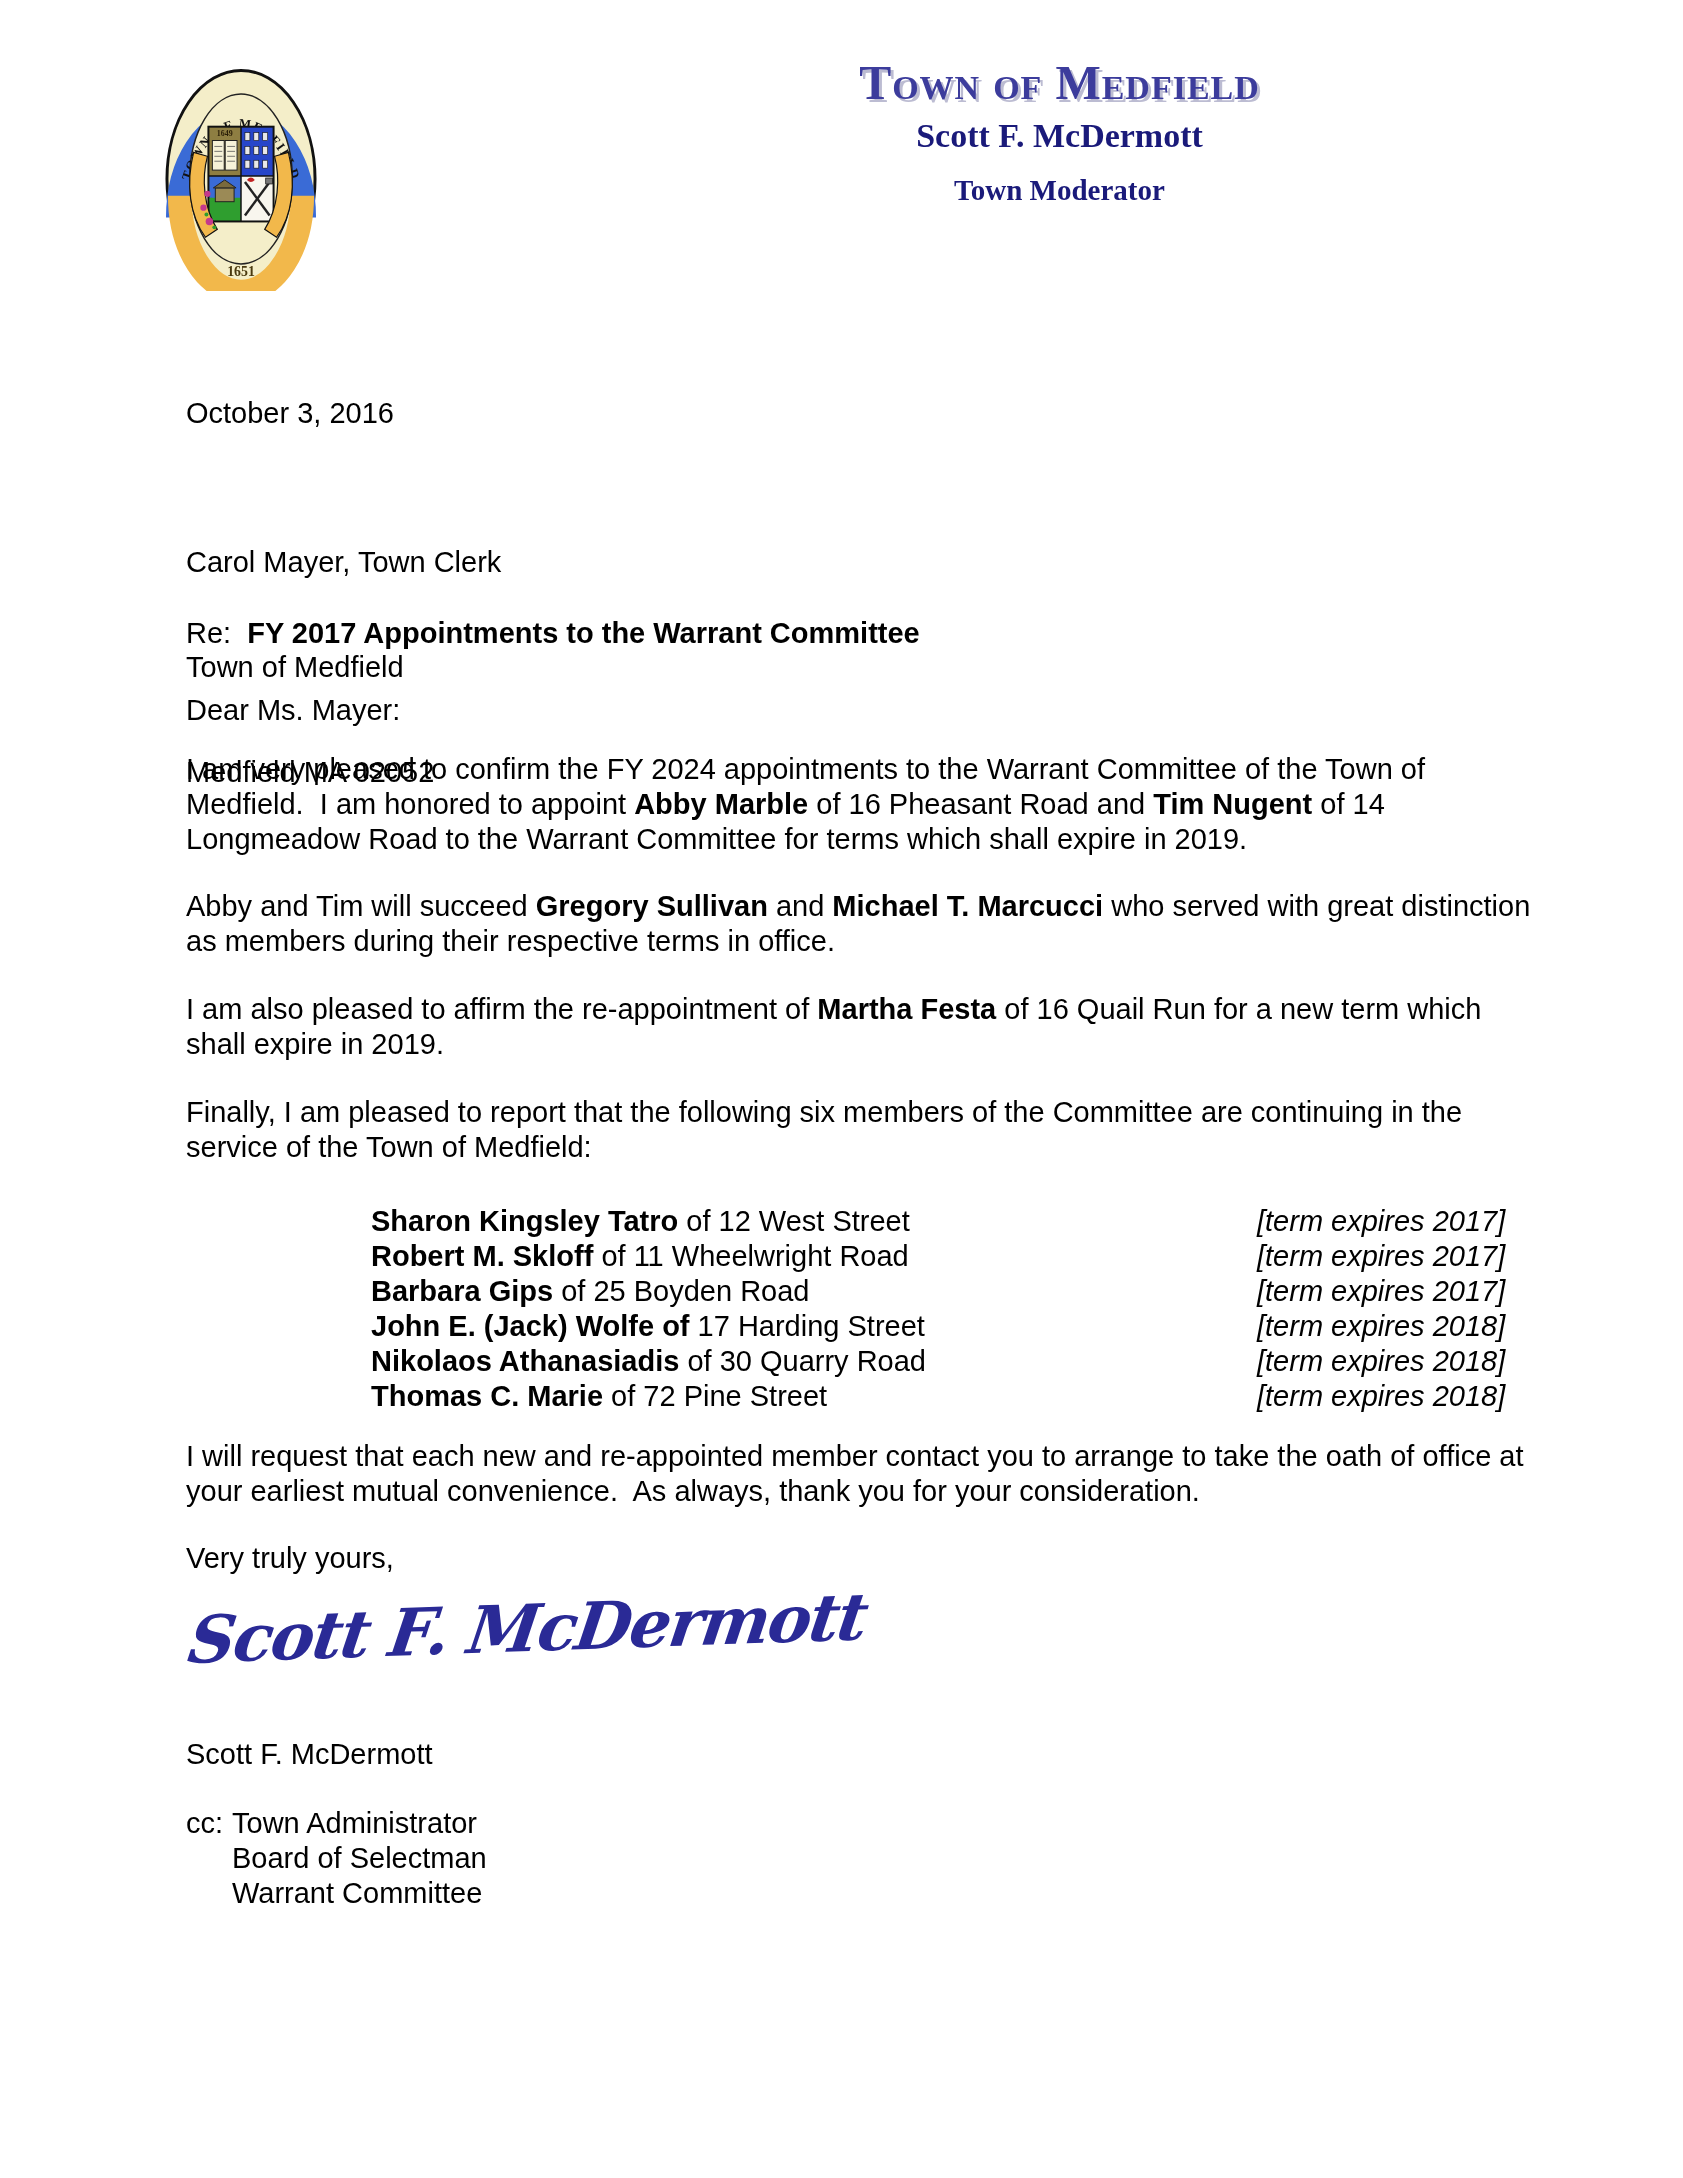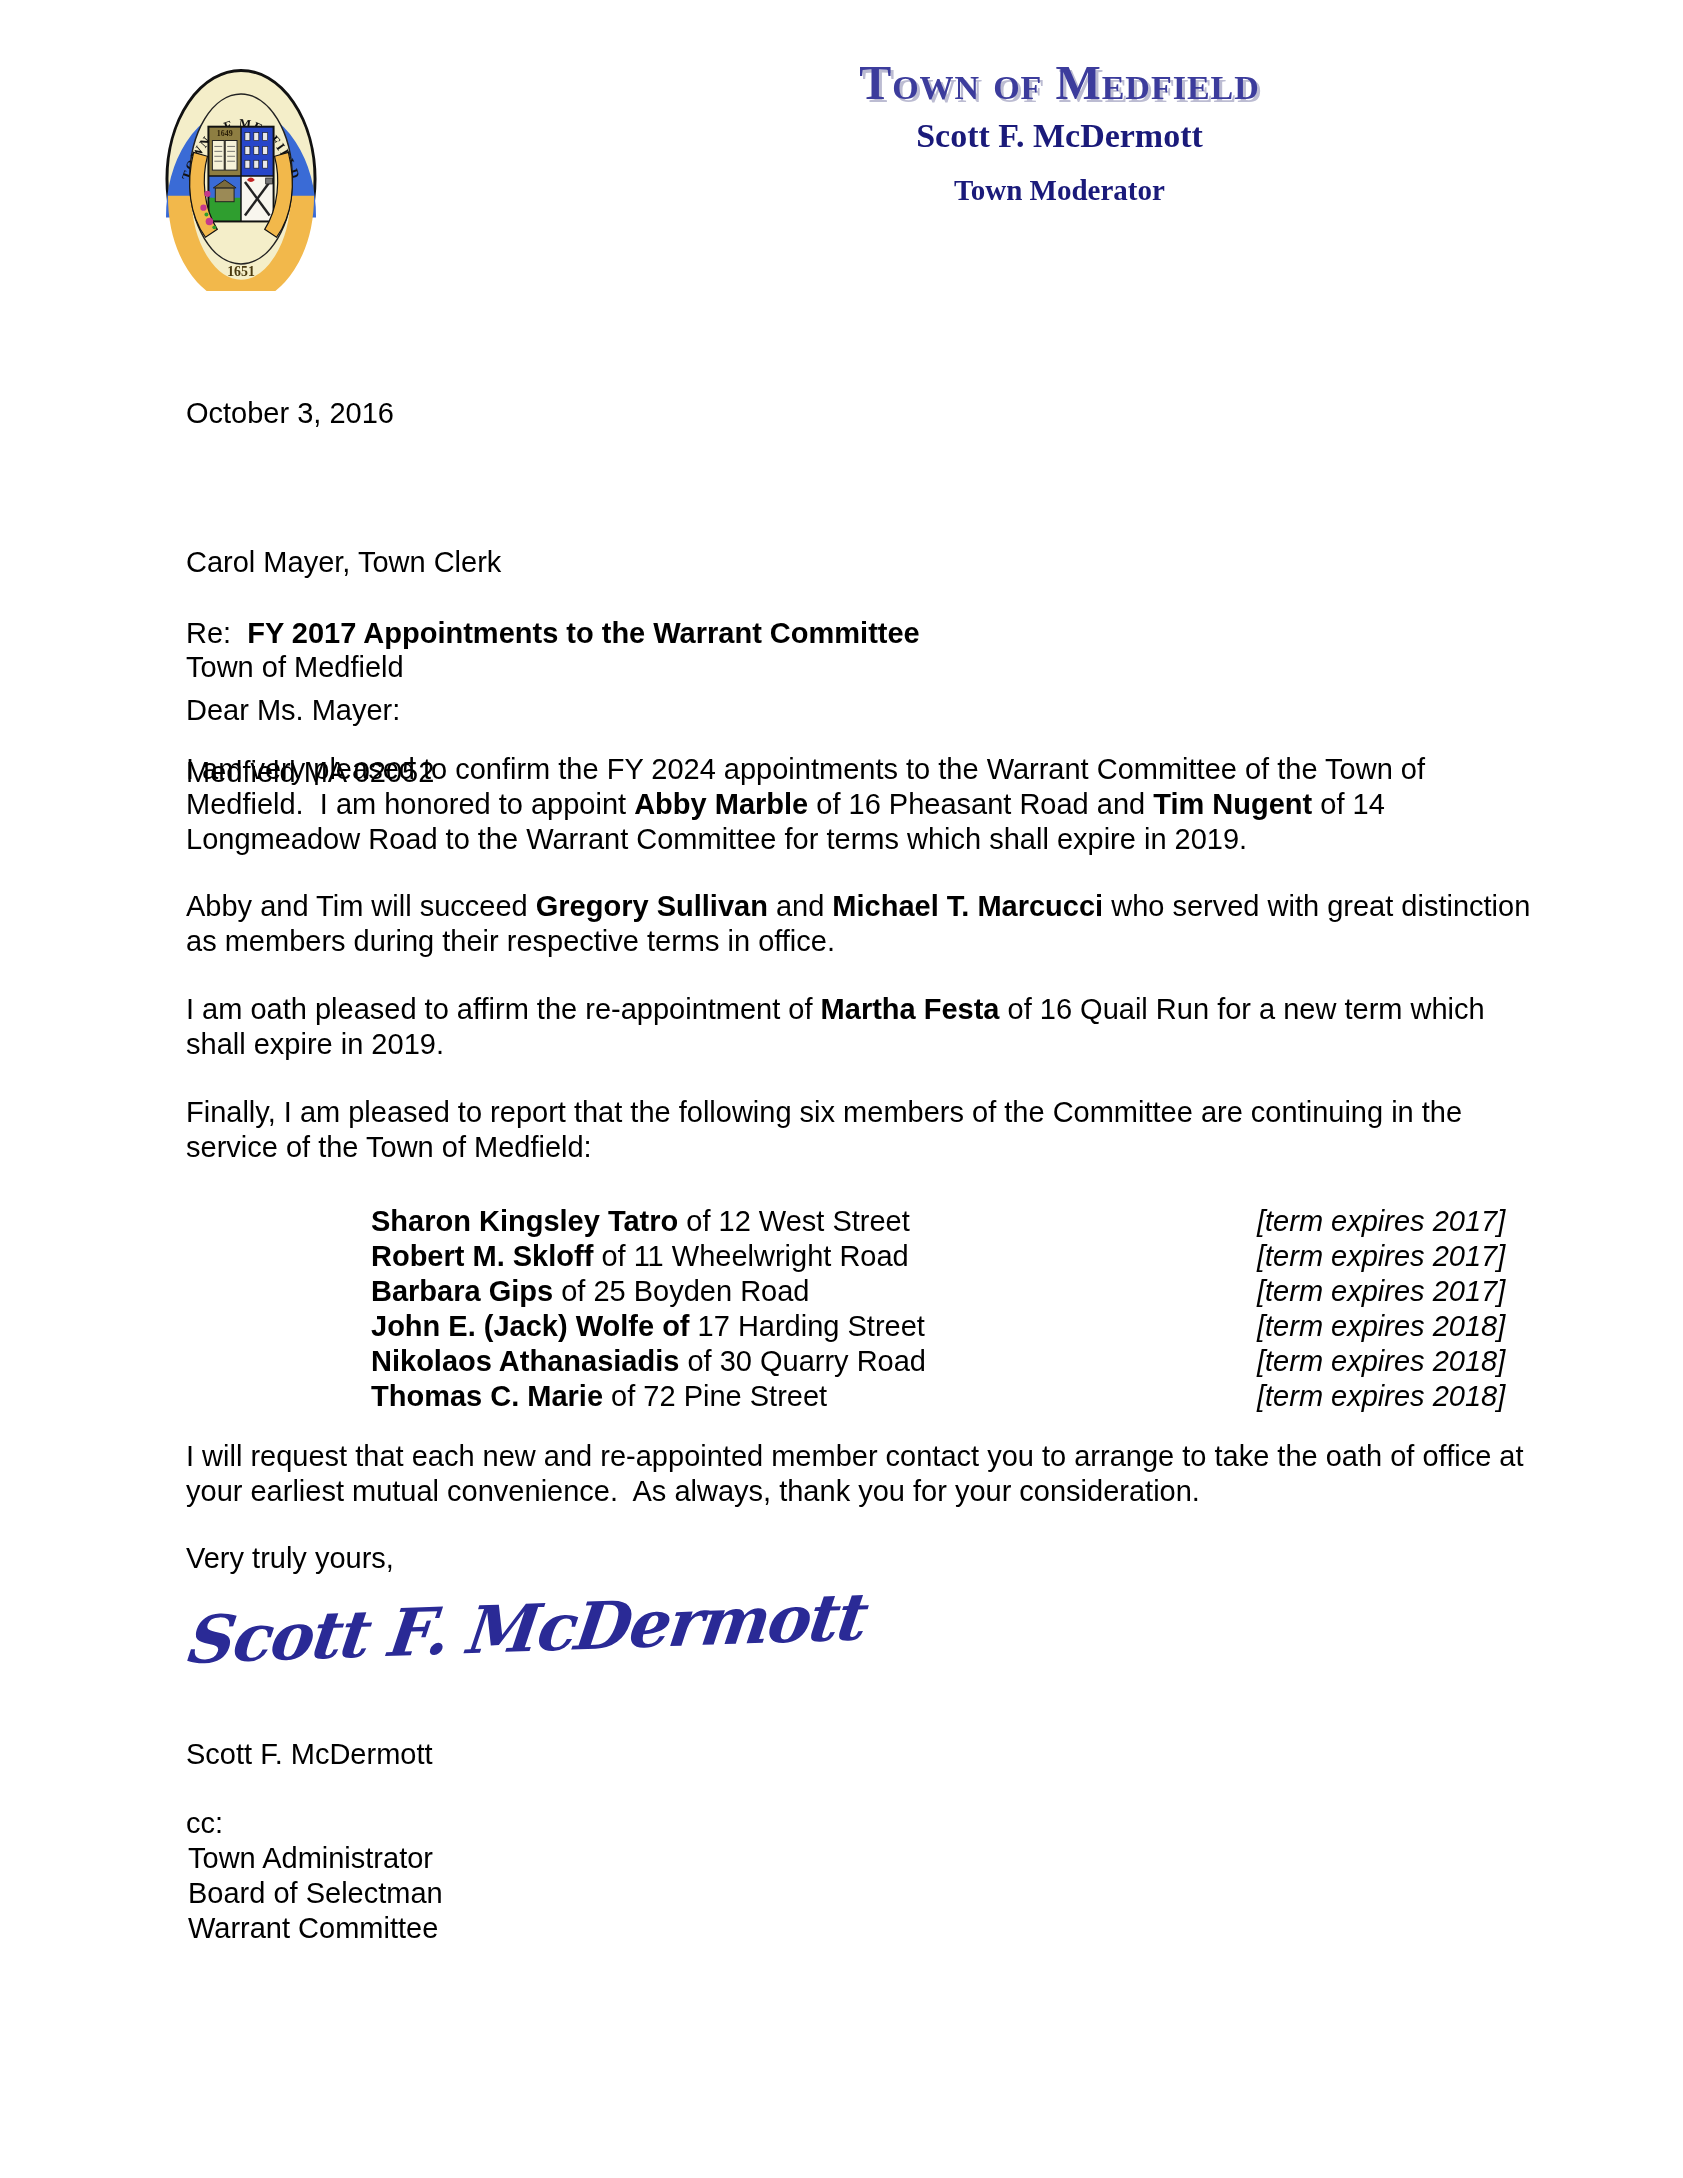--- a/index.html
+++ b/index.html
@@ -82,21 +82,20 @@
     letter-spacing:-2px;
     white-space:nowrap;
   }
   
   .cc-block{
     position:absolute;
     left:186px; top:1806px;
     font-size:29px;
     line-height:35px;
     display:flex;
-    flex-direction:column;
   }
   .cc-label{width:44px;}
   .cc-items div{margin-left:2px;}
   .seal{position:absolute; left:164px; top:67px;}
 </style>
 </head>
 <body>
 
 <div class="page">
 
@@ -190,21 +189,21 @@
     <div>Town of Medfield</div>
     <div>Medfield MA 02052</div>
   </div>
 
   <div class="bodytext" style="top:616px;"><span>Re:  </span><span class="b">FY 2017 Appointments to the Warrant Committee</span></div>
 
   <div class="bodytext" style="top:685px;margin-top:8px;">Dear Ms. Mayer:</div>
 
   <div class="bodytext" style="top:752px;"><span>I am very pleased to confirm the FY 2024 appointments to the Warrant Committee of the Town of Medfield.  I am honored to appoint </span><span class="b">Abby Marble</span><span> of 16 Pheasant Road and </span><span class="b">Tim Nugent</span><span> of 14 Longmeadow Road to the Warrant Committee for terms which shall expire in 2019.</span></div>
   <div class="bodytext" style="top:889px;"><span>Abby and Tim will succeed </span><span class="b">Gregory Sullivan</span><span> and </span><span class="b">Michael T. Marcucci</span><span> who served with great distinction as members during their respective terms in office.</span></div>
-  <div class="bodytext" style="top:992px;"><span>I am oath pleased to affirm the re-appointment of </span><span class="b">Martha Festa</span><span> of 16 Quail Run for a new term which shall expire in 2019.</span></div>
+  <div class="bodytext" style="top:992px;"><span>I am also pleased to affirm the re-appointment of </span><span class="b">Martha Festa</span><span> of 16 Quail Run for a new term which shall expire in 2019.</span></div>
   <div class="bodytext" style="top:1095px;"><span>Finally, I am pleased to report that the following six members of the Committee are continuing in the service of the Town of Medfield:</span></div>
 
   <div class="abs" style="left:186px; top:1204px; width:1346px;">
     <div class="member-row">
       <span class="member-name">Sharon Kingsley Tatro</span><span class="member-rest"> of 12 West Street</span>
       <span class="member-term">[term expires 2017]</span>
     </div>
     <div class="member-row">
       <span class="member-name">Robert M. Skloff</span><span class="member-rest"> of 11 Wheelwright Road</span>
       <span class="member-term">[term expires 2017]</span>

